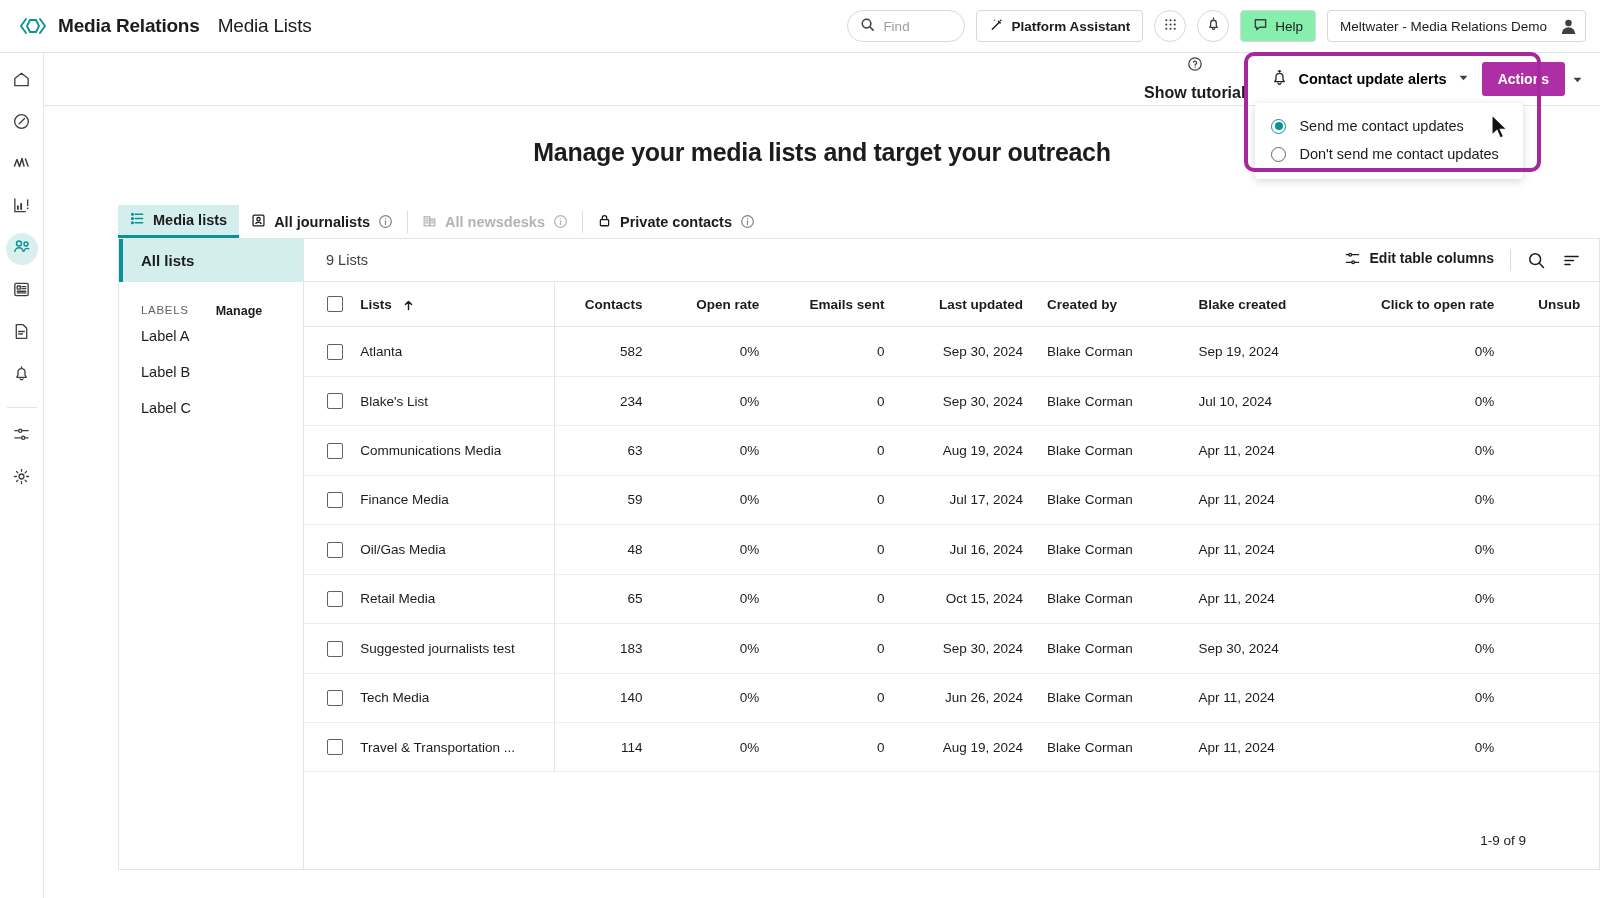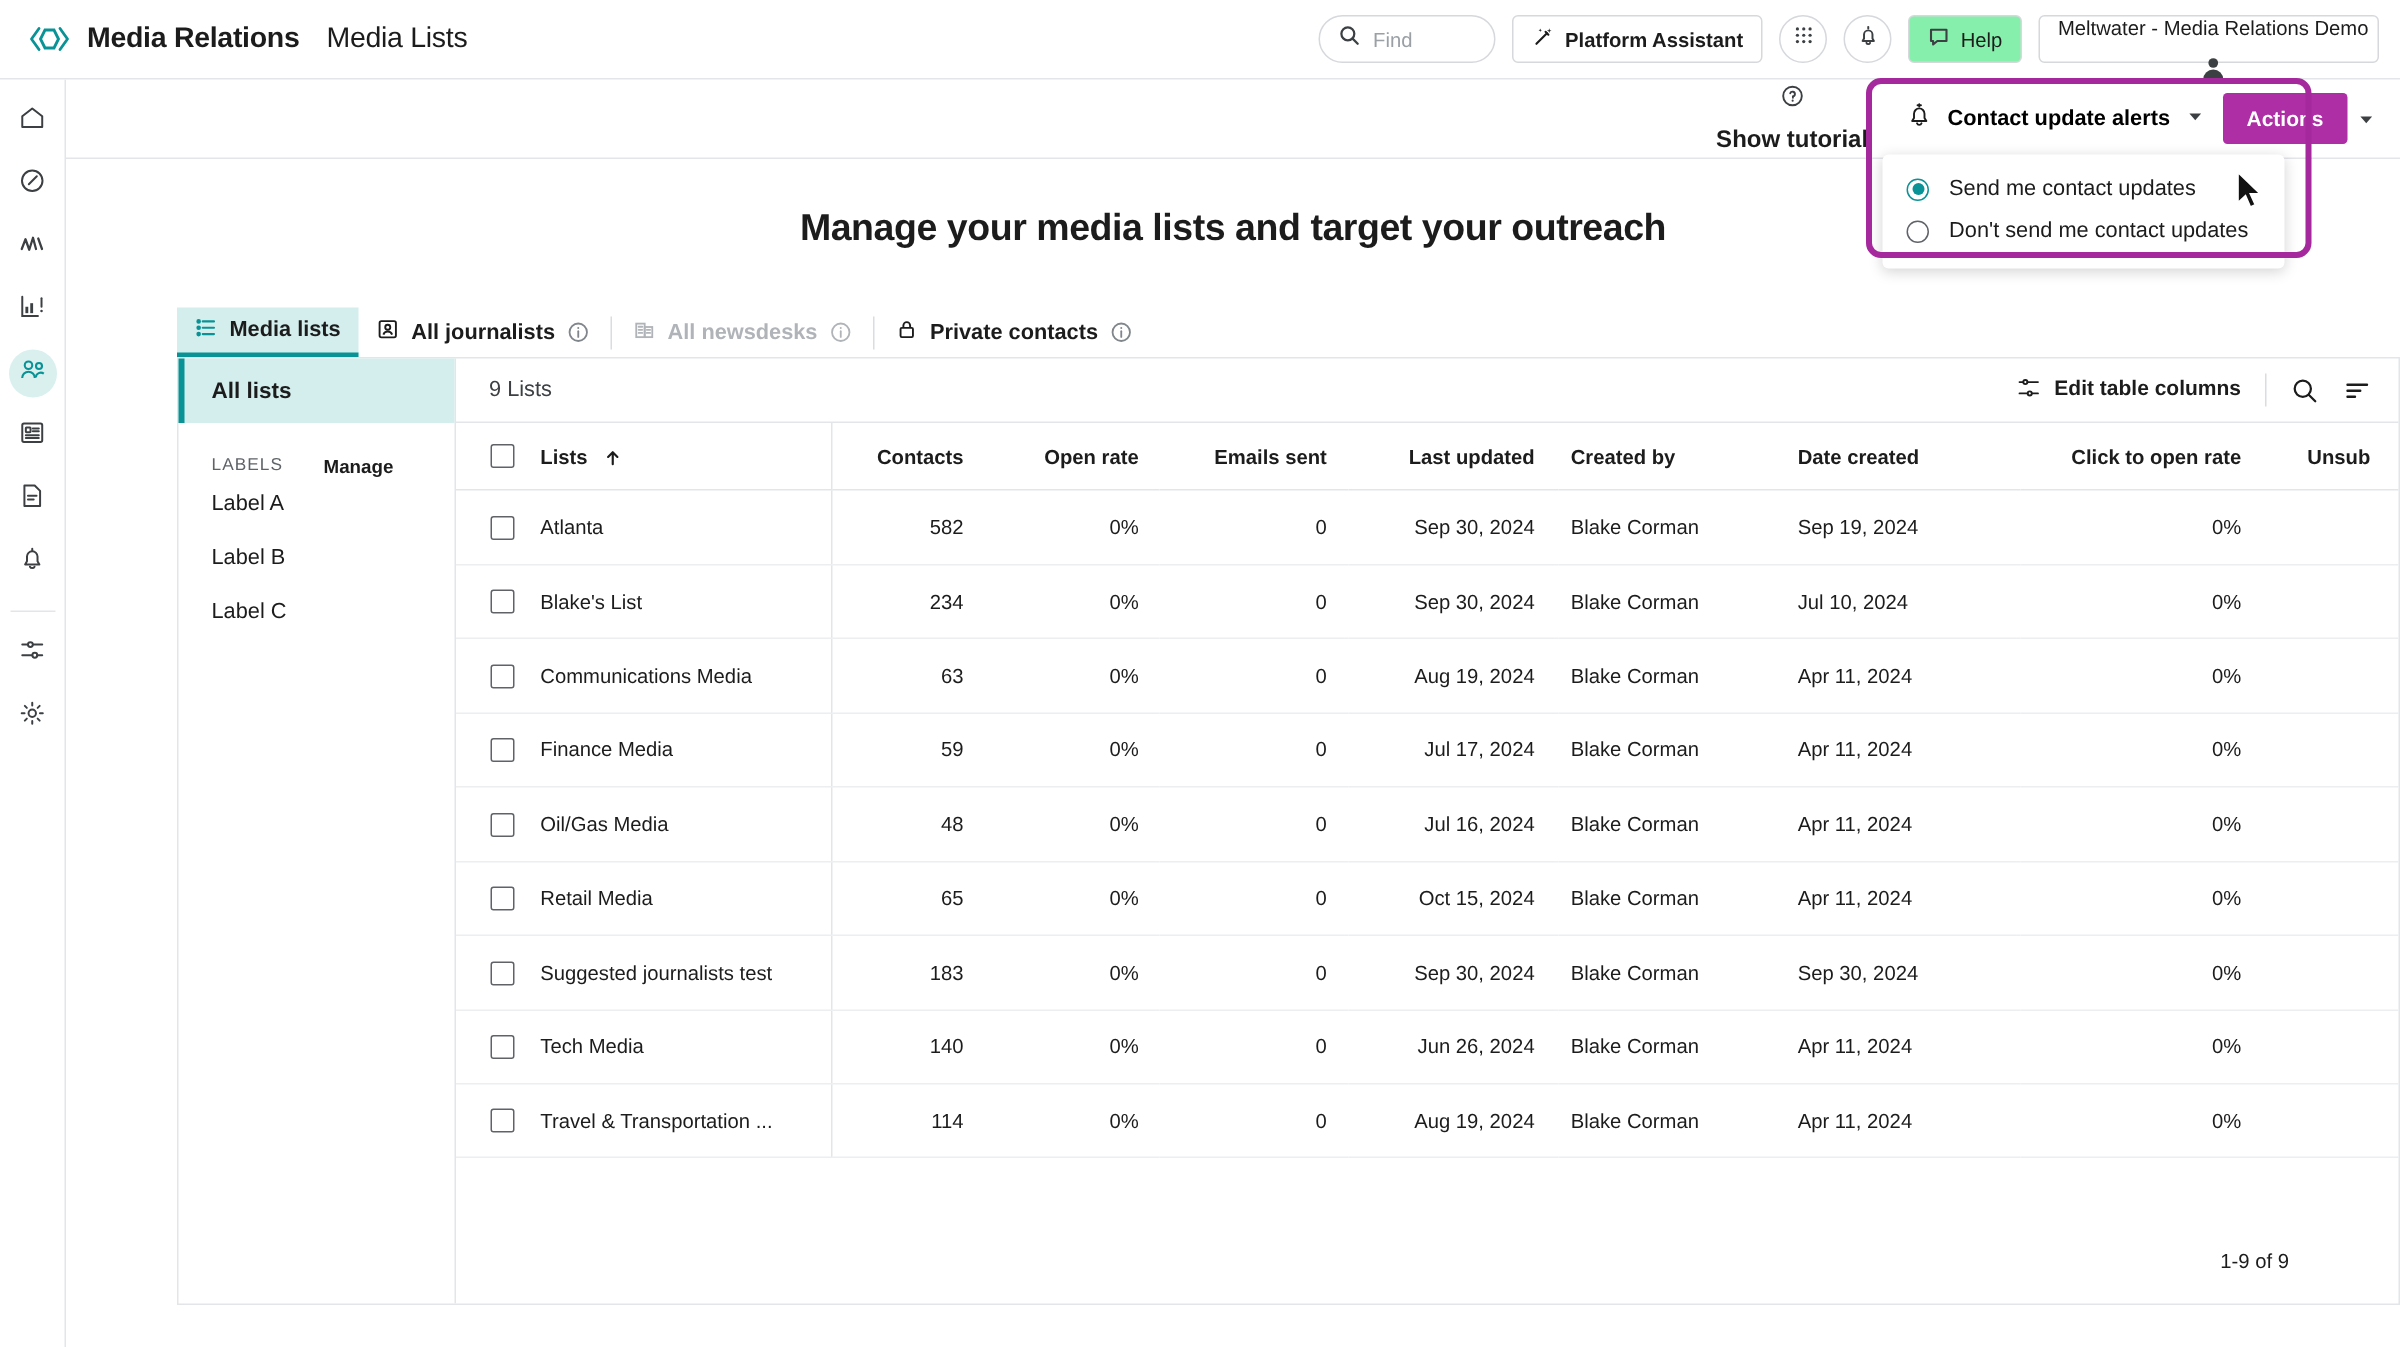--- a/index.html
+++ b/index.html
@@ -42,21 +42,21 @@
     display: flex; align-items: center; justify-content: center; background: #fff; cursor: pointer;
   }
   .help-btn {
     height: 32px; border: 1px solid #d6d8dc; border-radius: 4px;
     display: flex; align-items: center; gap: 7px; padding: 0 12px;
     font-size: 13.5px; background: #86efac; cursor: pointer;
   }
   .account-btn {
     height: 32px; border: 1px solid #d6d8dc; border-radius: 4px;
     display: flex; align-items: center; gap: 10px; padding: 0 6px 0 12px;
-    font-size: 13.5px; background: #fff; cursor: pointer; flex-direction: column;
+    font-size: 13.5px; background: #fff; cursor: pointer;
   }
   .avatar { width: 22px; height: 22px; display:flex; align-items:center; justify-content:center; }
 
   
   .rail {
     position: absolute; left: 0; top: 53px; width: 44px; height: 845px;
     border-right: 1px solid #e3e5e8; background: #fff;
     display: flex; flex-direction: column; align-items: center; padding-top: 12px;
     z-index: 4;
   }
@@ -539,21 +539,21 @@
                   <svg width="13" height="13" viewBox="0 0 13 13" fill="none" stroke="#1c1c1c" stroke-width="1.45">
                     <path d="M6.5 10.5 V2.6 M3.4 5.6 L6.5 2.5 L9.6 5.6" stroke-linecap="round" stroke-linejoin="round"></path>
                   </svg>
                 </span>
               </th>
               <th class="c-contacts">Contacts</th>
               <th class="c-open">Open rate</th>
               <th class="c-emails">Emails sent</th>
               <th class="c-updated">Last updated</th>
               <th class="c-createdby">Created by</th>
-              <th class="c-datecreated">Date created</th>
+              <th class="c-datecreated">Blake created</th>
               <th class="c-ctor">Click to open rate</th>
               <th class="c-unsub">Unsub</th>
             </tr>
           </thead>
           <tbody>
             <tr>
               <td class="c-check"><span class="chk"></span></td>
               <td class="c-name">Atlanta</td>
               <td class="c-contacts">582</td>
               <td class="c-open">0%</td>

